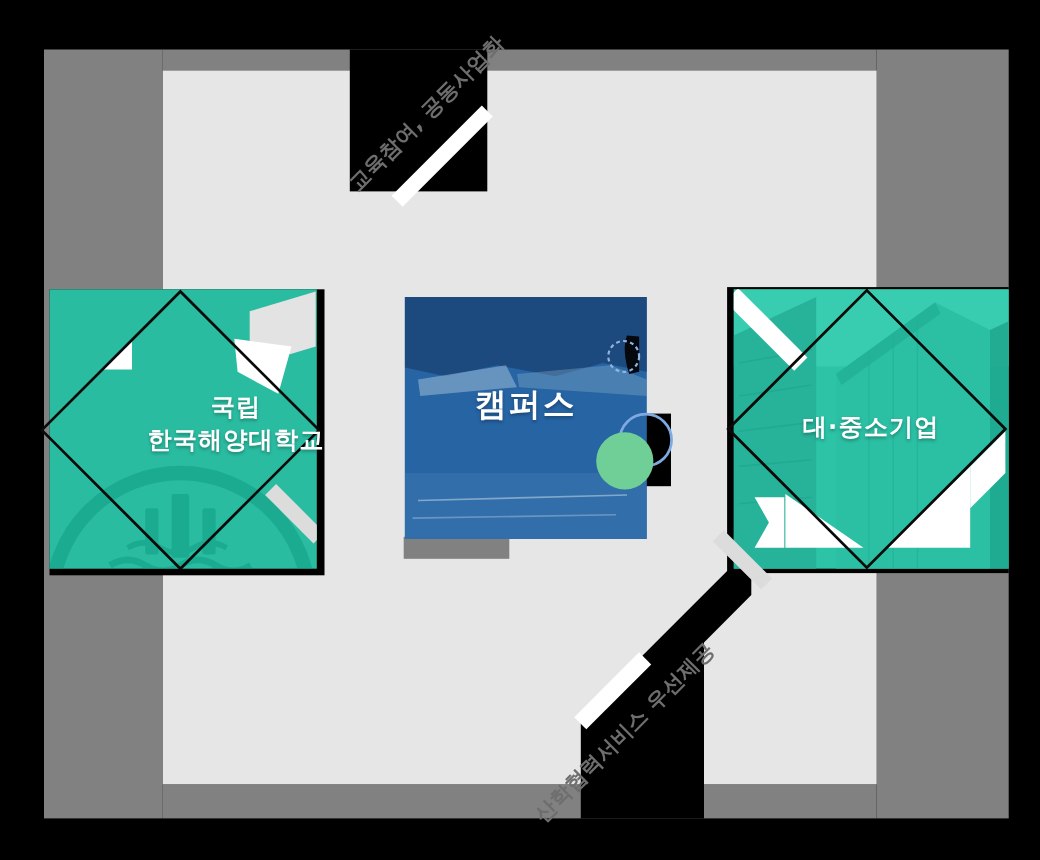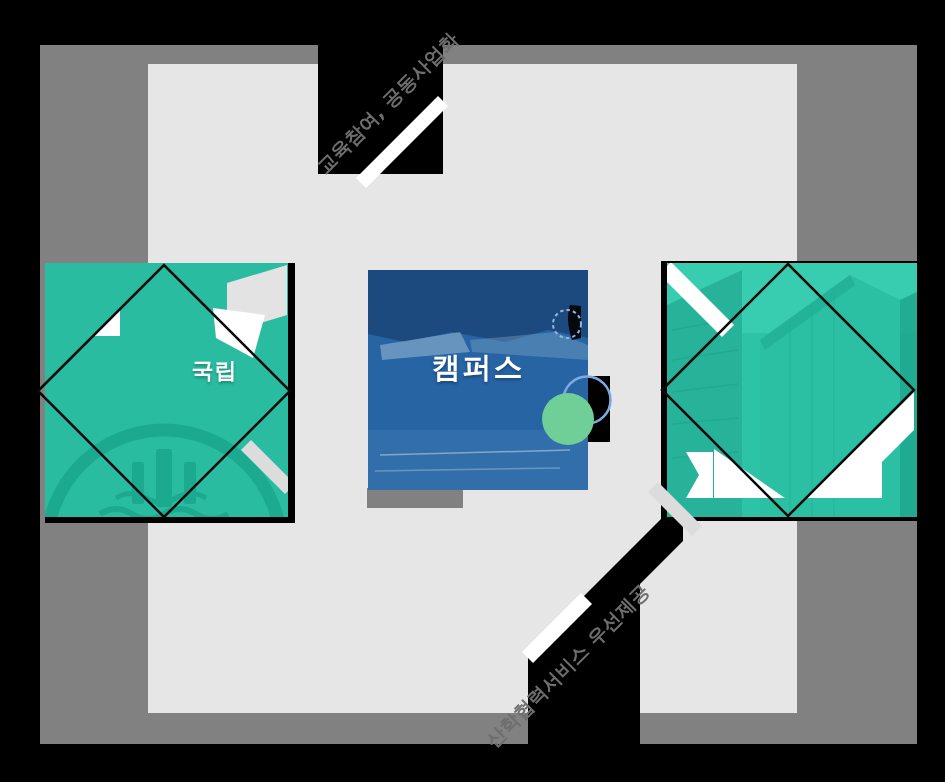--- a/index.html
+++ b/index.html
@@ -111,23 +111,27 @@
     </g>
     <path d="M570,305 Q565,318 572,340 L581,338 L581,306 Z" fill="#05090e"></path>
     <circle cx="567" cy="324" r="14" fill="none" stroke="#8fb6e0" stroke-width="2" stroke-dasharray="3.5,3"></circle>
     <circle cx="587" cy="400" r="23.5" fill="none" stroke="#7fa9e1" stroke-width="2.5"></circle>
     <circle cx="568" cy="419" r="26" fill="#70cf97"></circle>
   </g>
 </svg>
 
   <div class="node-label" id="university-label">
     <div>국립</div>
+    <div>한국해양대학교</div>
   </div>
 
   <div class="node-label" id="campus-label">
     <div>캠퍼스</div>
   </div>
 
+  <div class="node-label" id="enterprise-label">
+    <div>대·중소기업</div>
+  </div>
 
   <div class="flow-label" id="top-flow-label">교육참여, 공동사업화</div>
   <div class="flow-label" id="bottom-flow-label">산학협력서비스 우선제공</div>
 
 </div>
 
 </body></html>

